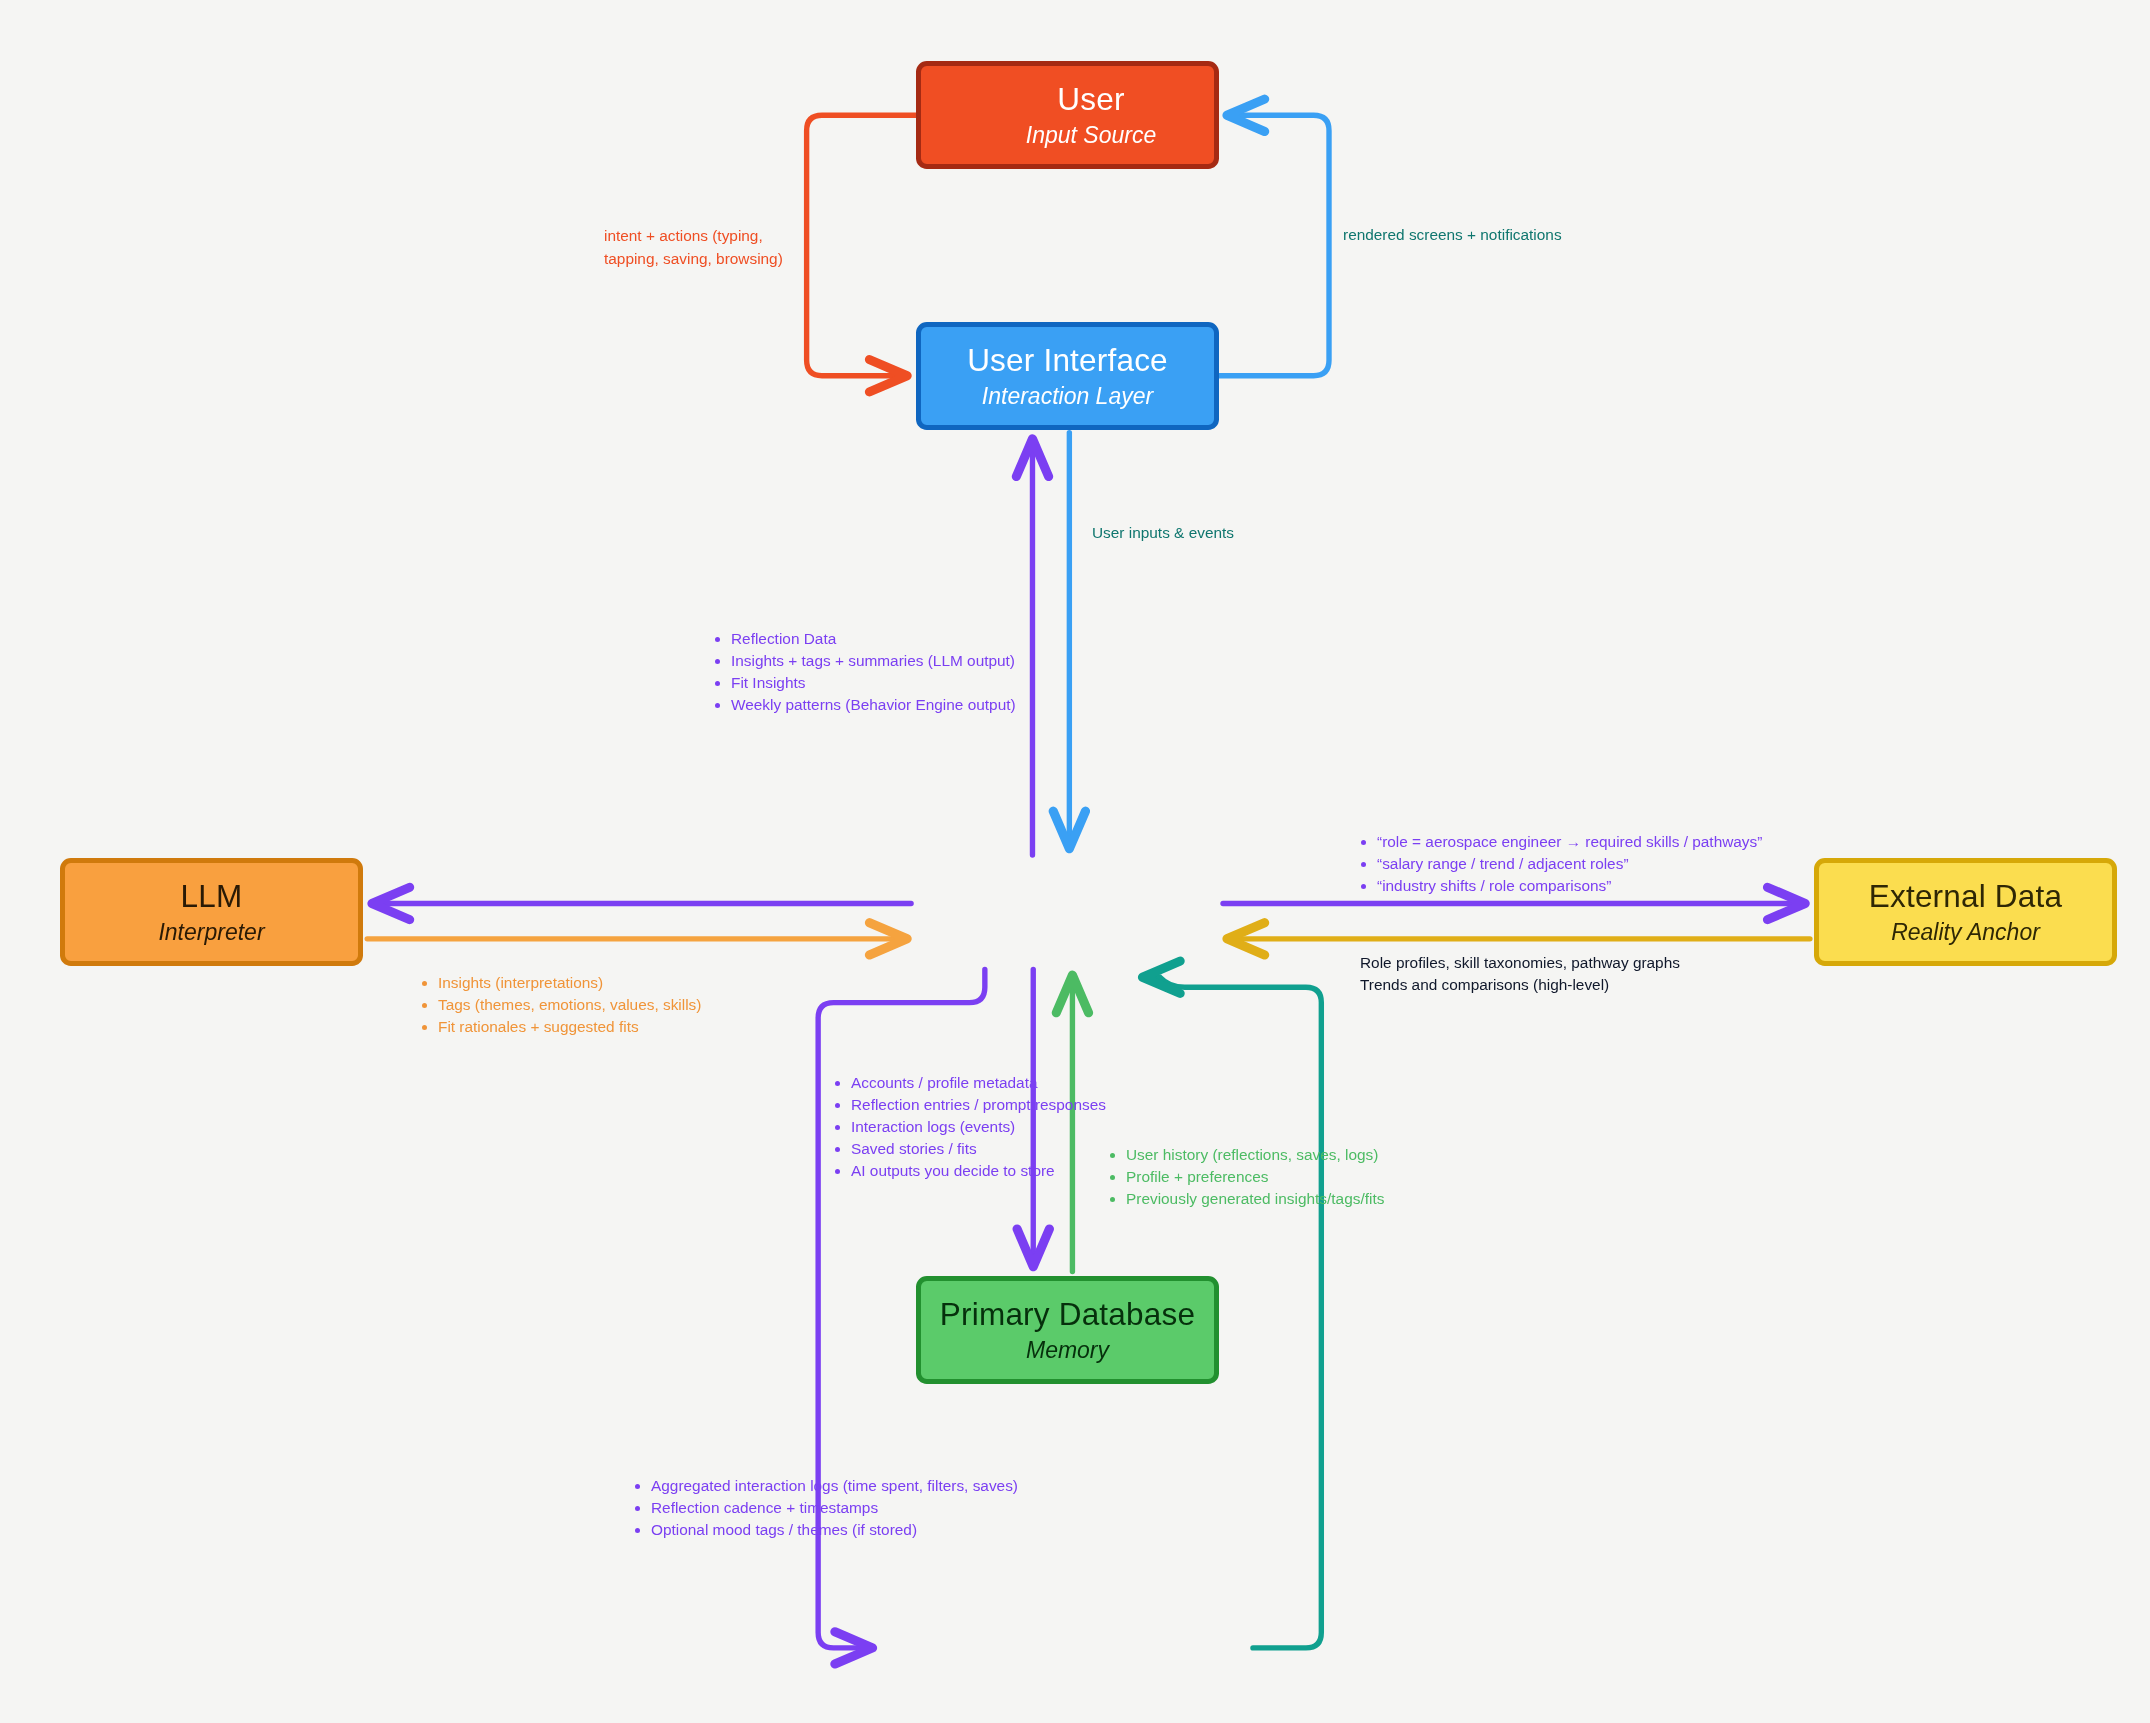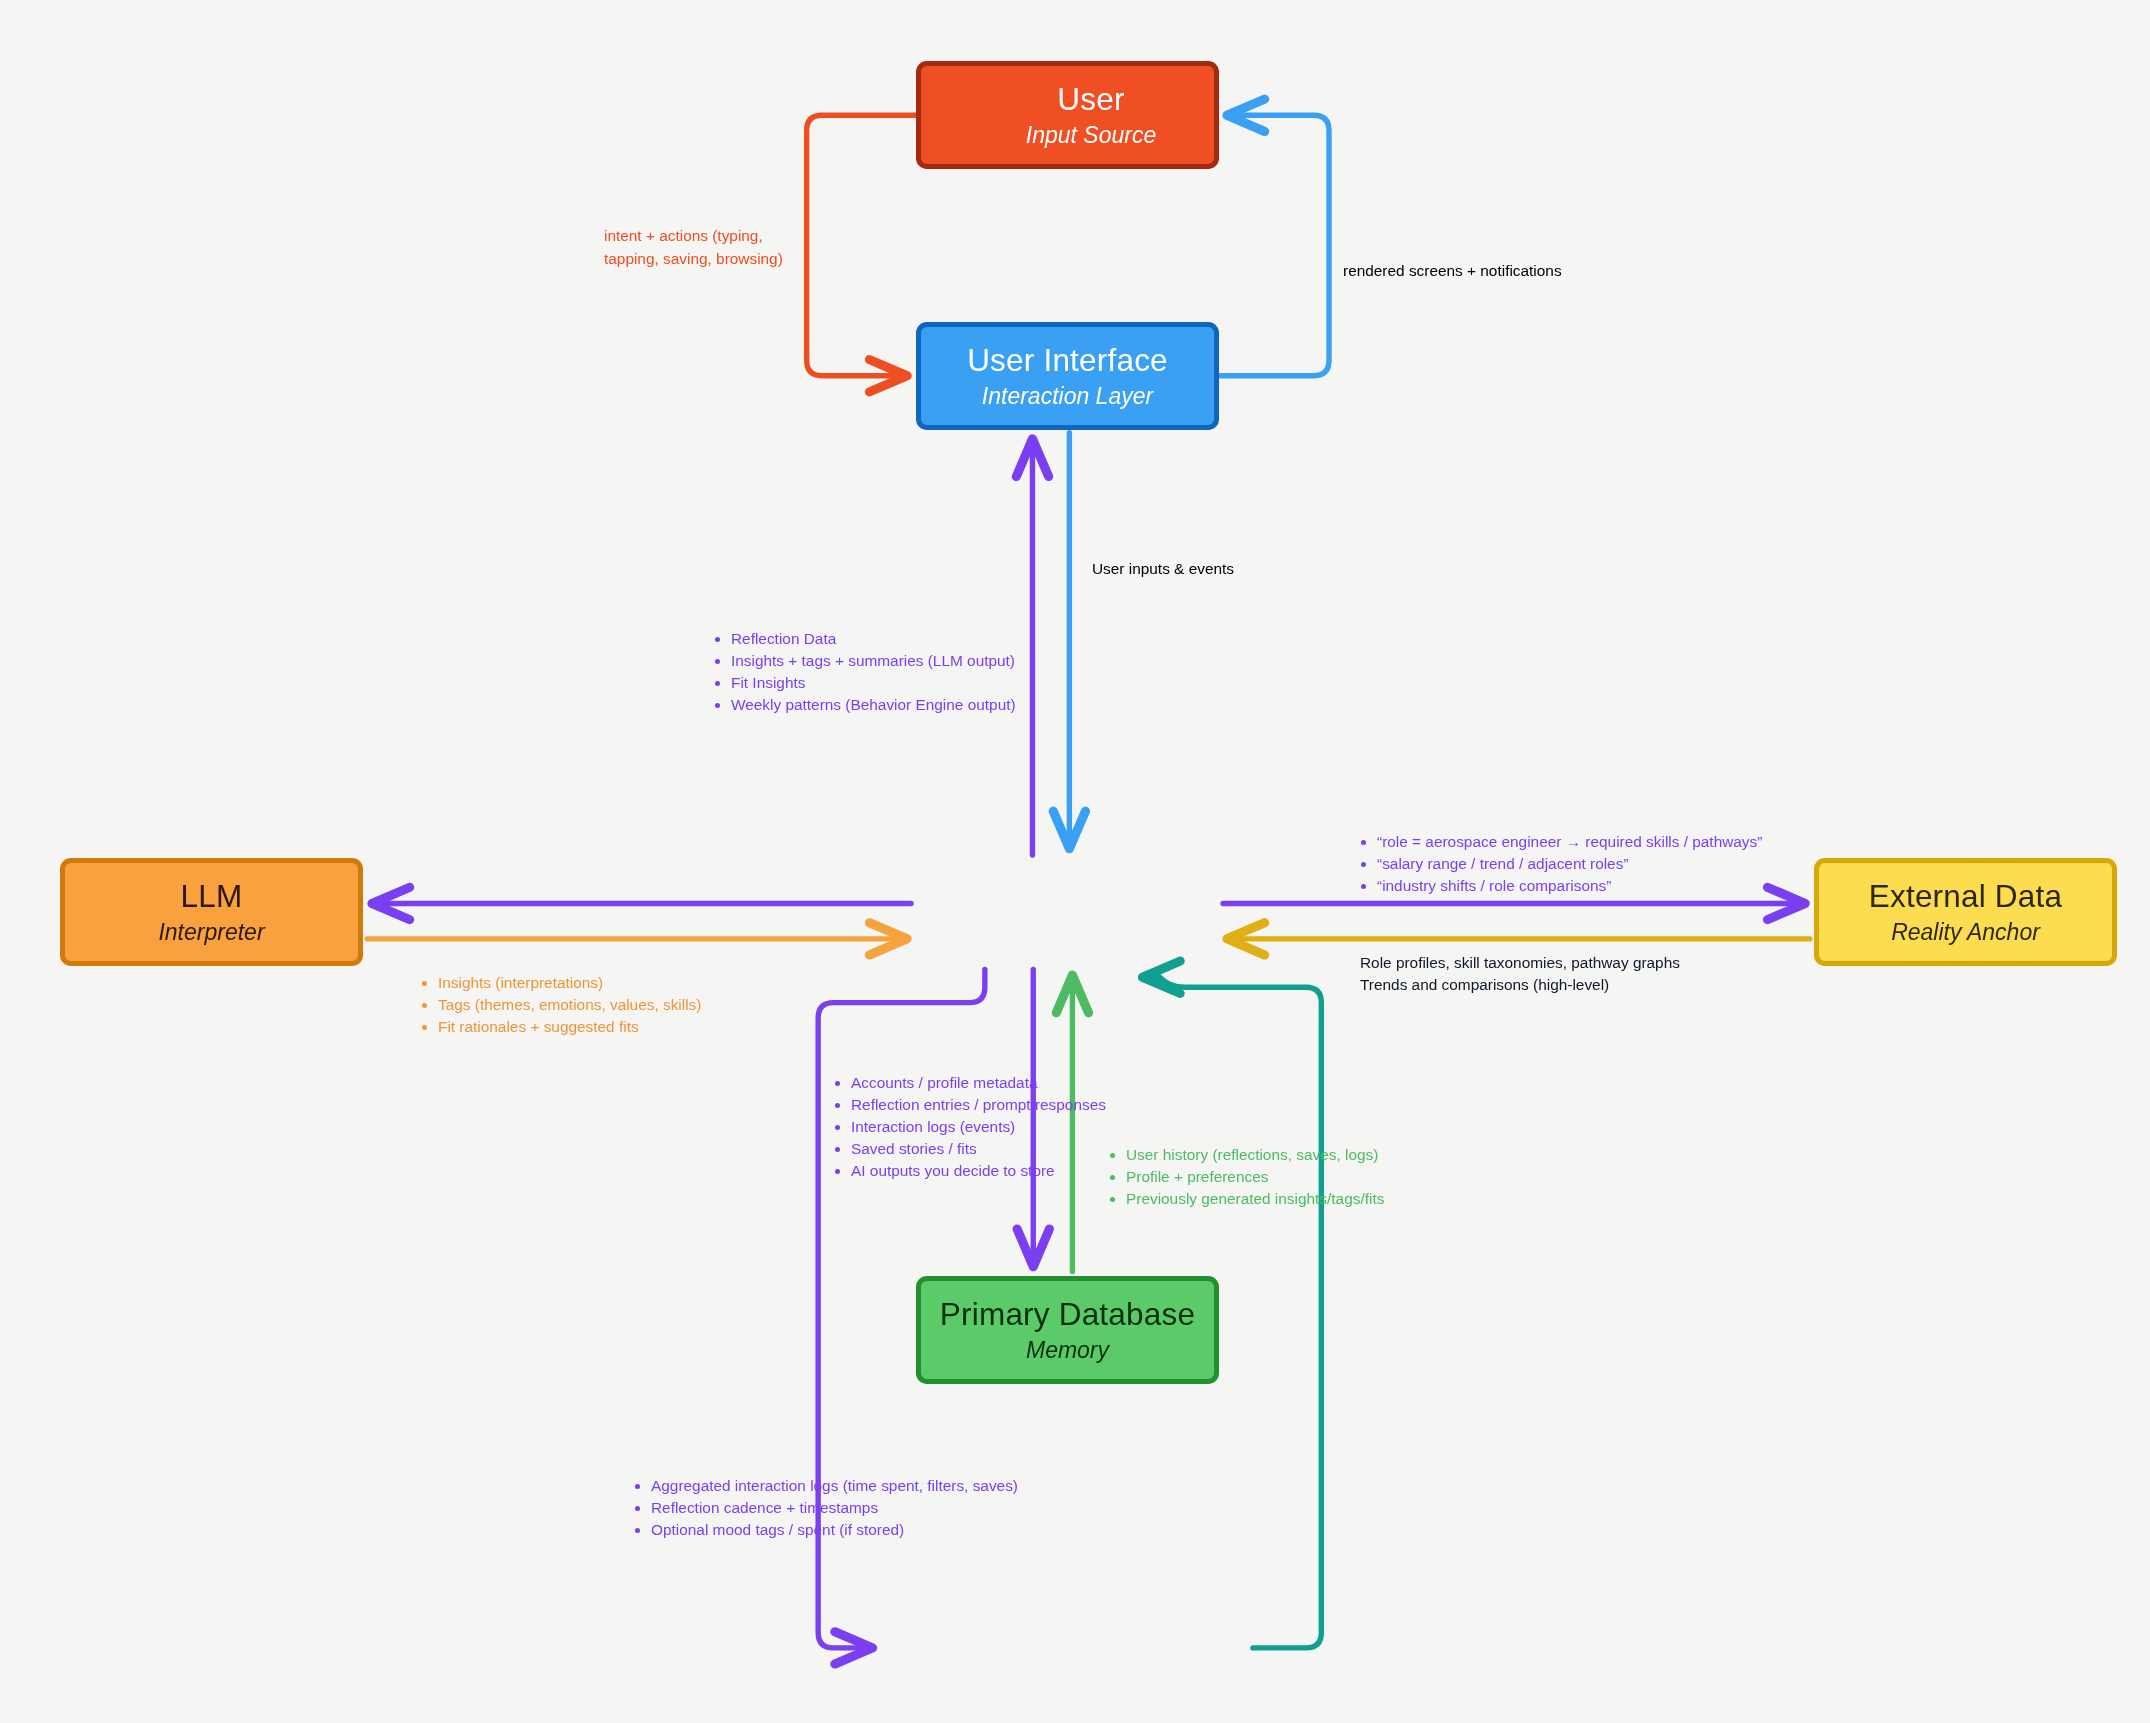--- a/index.html
+++ b/index.html
@@ -104,21 +104,21 @@
   }
   .lbl ul {
     margin: 0;
     padding: 0 0 0 17px;
     list-style: disc;
   }
   .lbl li { margin: 0; padding: 0; }
   .lbl .plain-line { display: block; }
 
   .c-orange-red { color: #ef4e23; }
-  .c-blue       { color: #000000; margin-top: 36px; }
+  .c-blue       { color: #0f766e; }
   .c-purple     { color: #7b3ff2; }
   .c-orange     { color: #f09438; margin-top: 20px; }
   .c-yellow     { color: #0f172a; }
   .c-green      { color: #4cbb63; }
   .c-teal       { color: #10a08f; }
 
   .lbl-intent        { left: 604px; top: 224px; line-height: 23px; white-space: normal; width: 200px; }
   .lbl-rendered      { left: 1343px; top: 224px; }
   .lbl-userinputs    { left: 1092px; top: 522px; }
   .lbl-ui-to-app     { left: 714px; top: 628px; }
@@ -271,19 +271,19 @@
       <li>User history (reflections, saves, logs)</li>
       <li>Profile + preferences</li>
       <li>Previously generated insights/tags/fits</li>
     </ul>
   </div>
 
   <div class="lbl lbl-engine-in c-purple">
     <ul>
       <li>Aggregated interaction logs (time spent, filters, saves)</li>
       <li>Reflection cadence + timestamps</li>
-      <li>Optional mood tags / spent (if stored)</li>
+      <li>Optional mood tags / themes (if stored)</li>
     </ul>
   </div>
 
 
 </div>
 
 
 </body></html>

